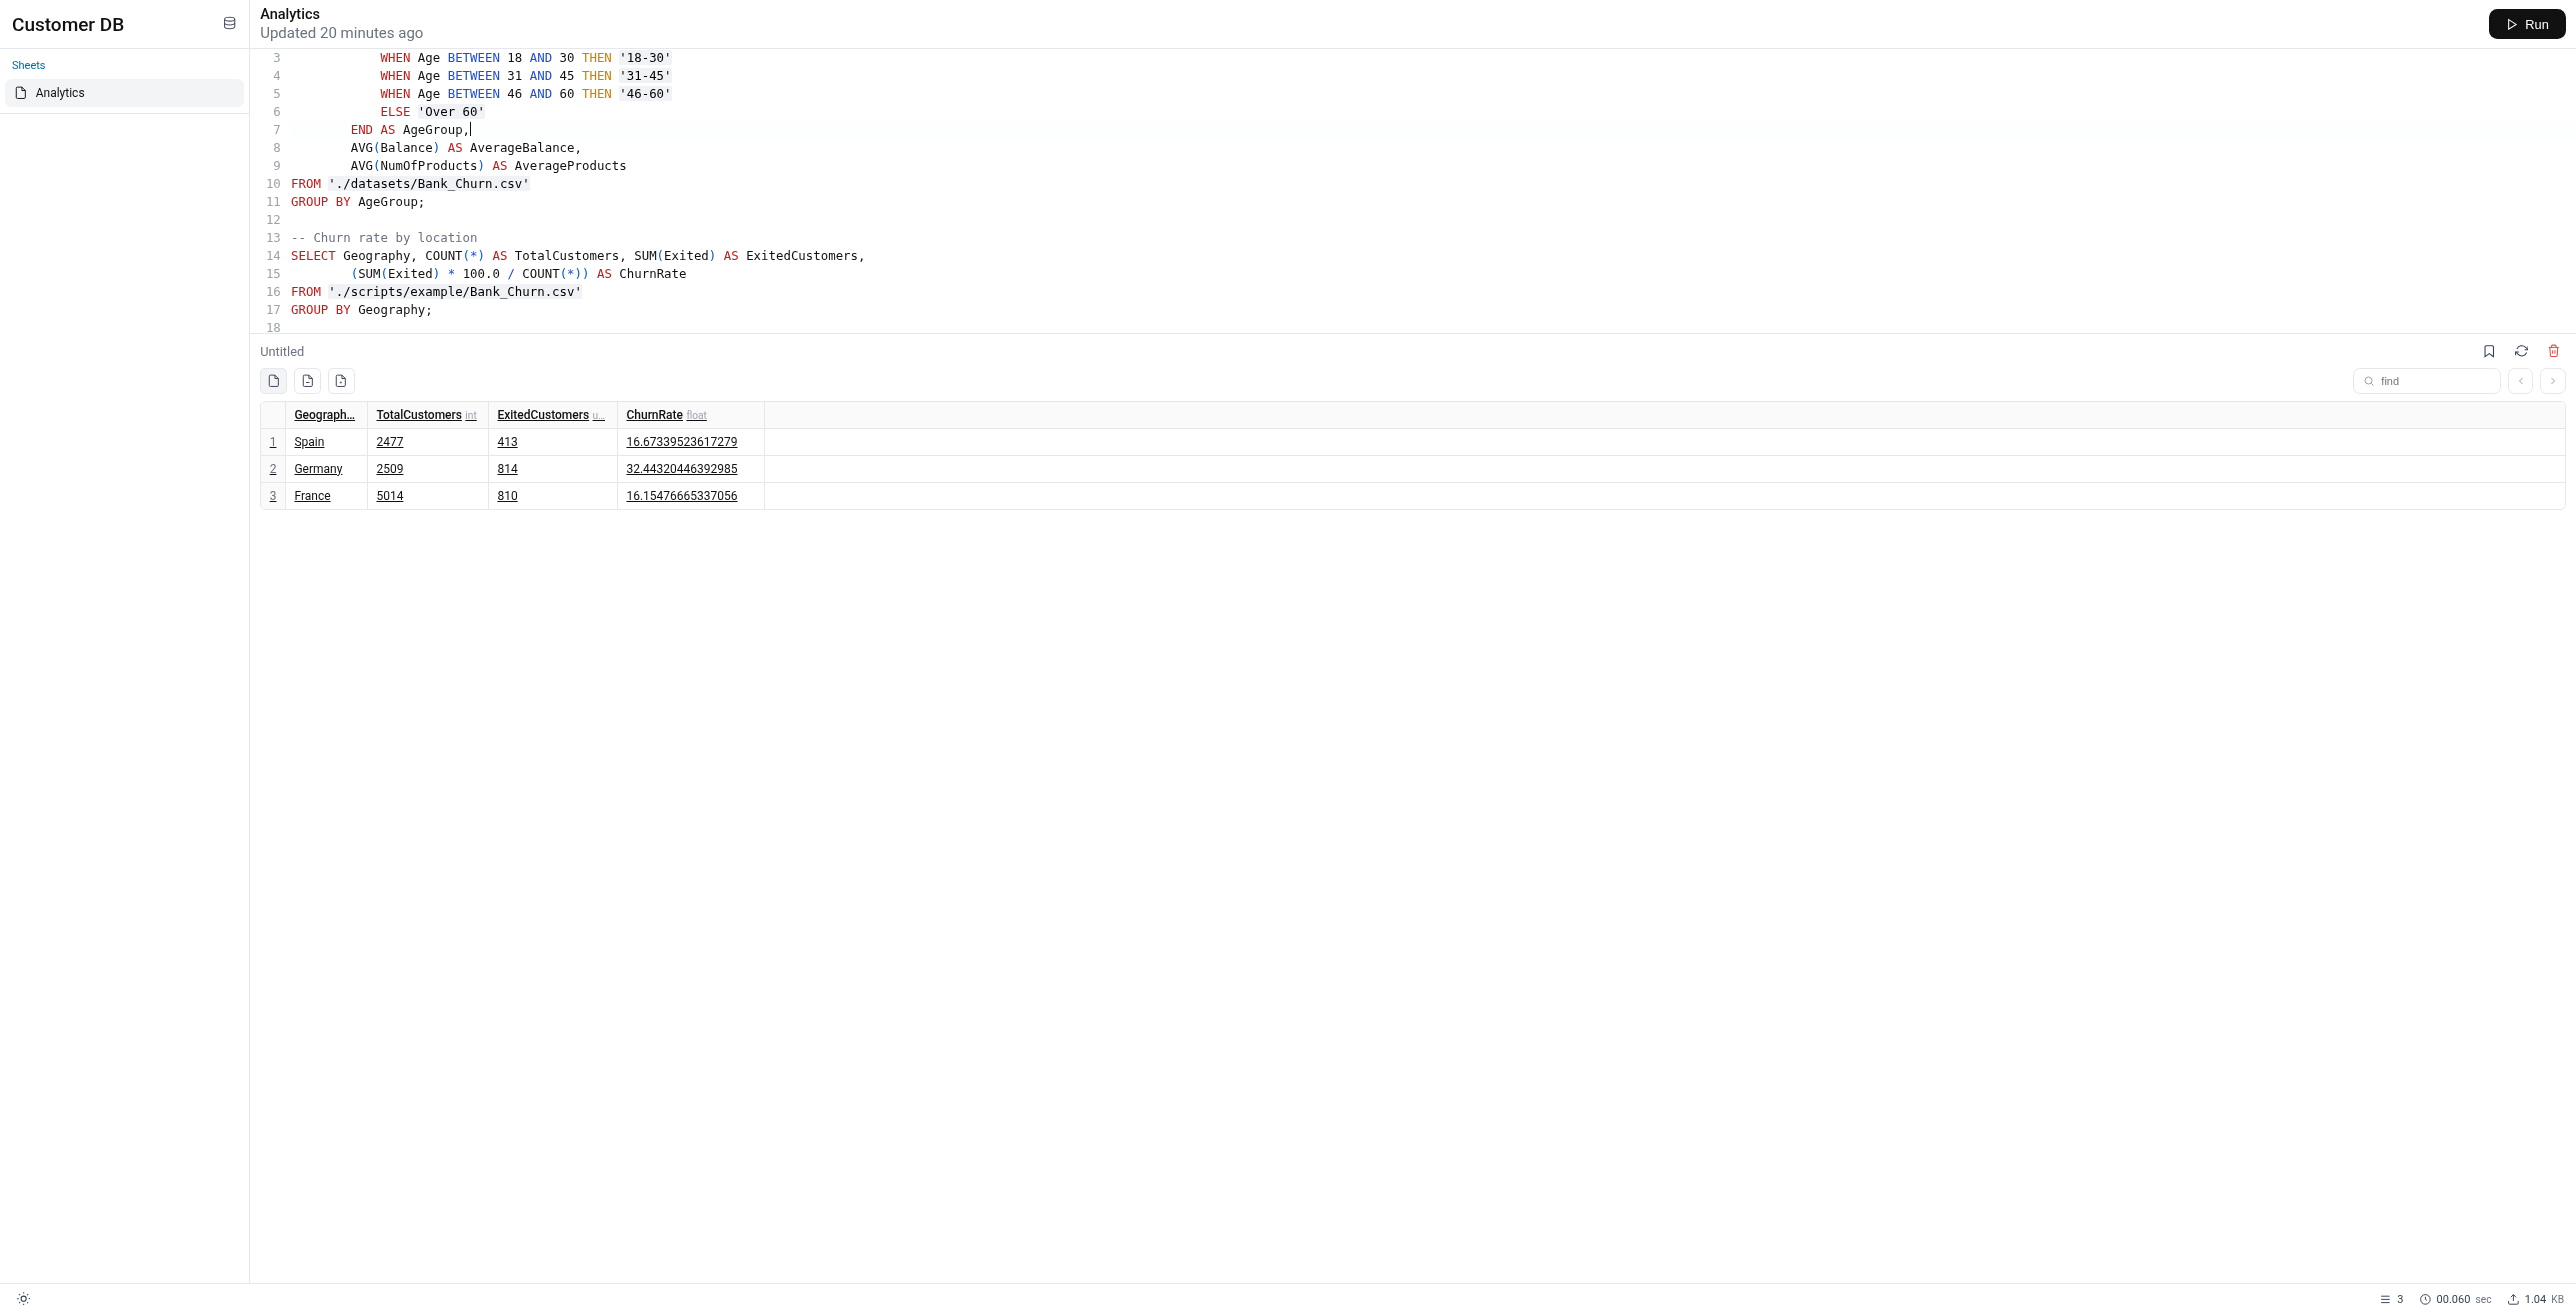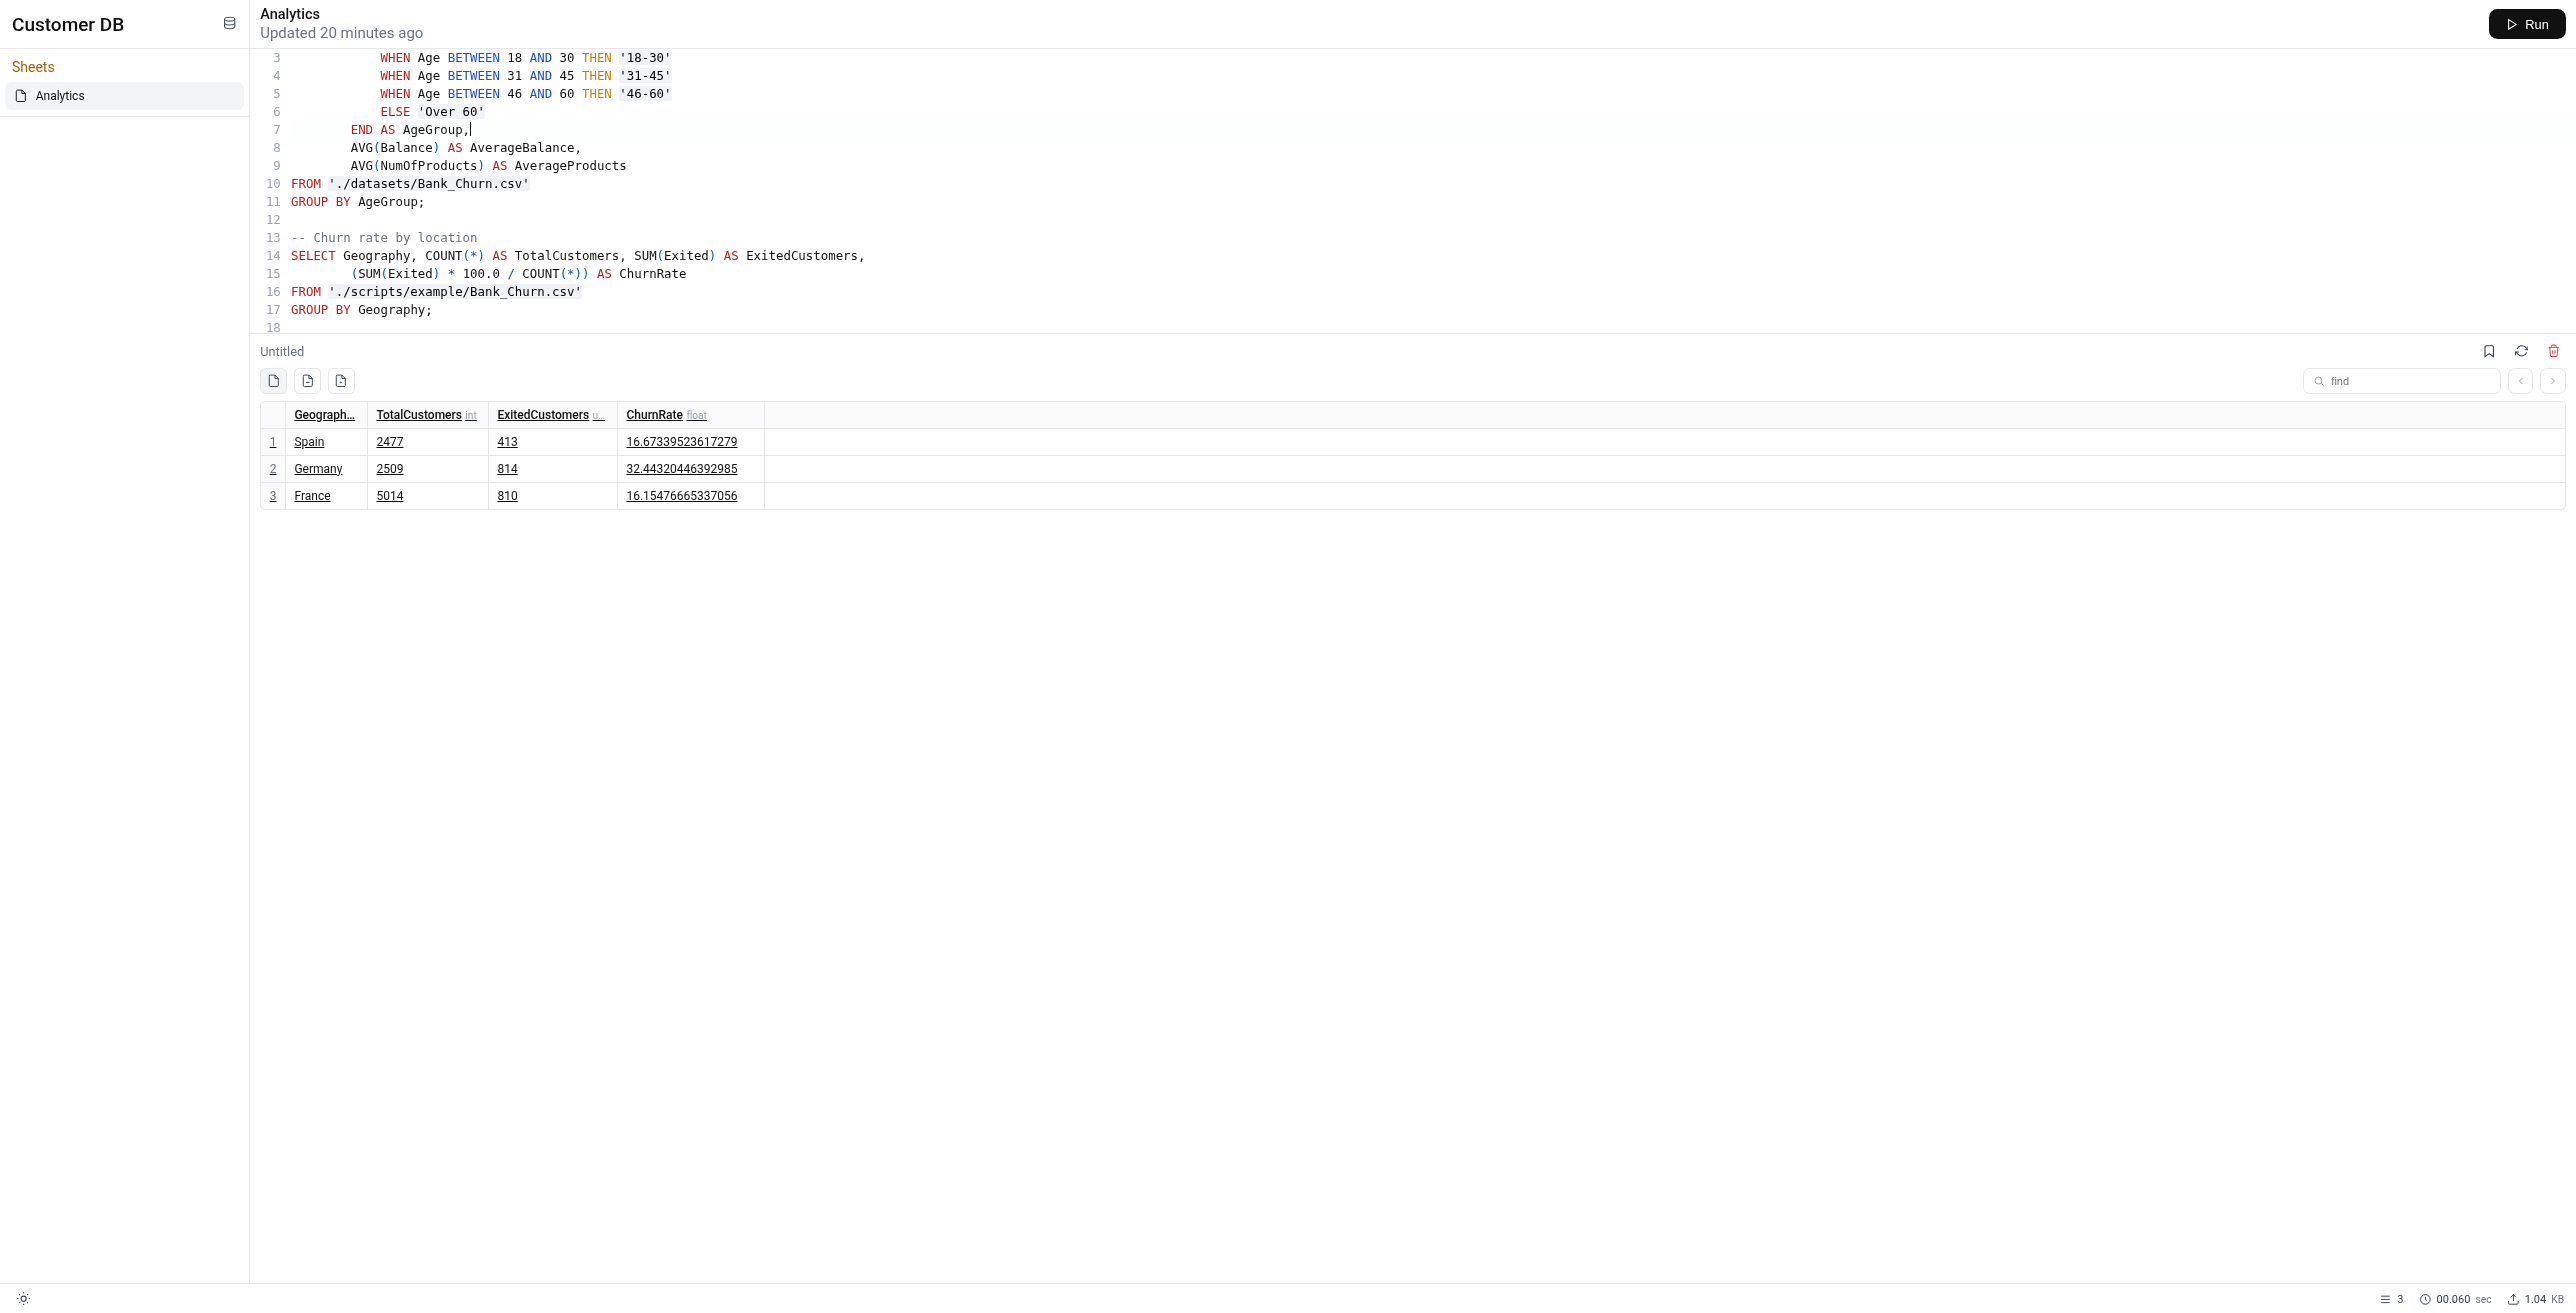--- a/index.html
+++ b/index.html
@@ -25,22 +25,22 @@
   align-items: center;
   justify-content: space-between;
   padding: 13.6px 12px;
   height: 49px;
   border-bottom: 0.9px solid #e5e7eb;
 }
 .workspace-name { font-weight: 500; font-size: 19px; }
 .db-icon { width: 15.3px; height: 15.3px; color: #4b5563; }
 .sidebar-section-label {
   padding: 10.2px 12px 6.8px;
-  font-size: 14px;
-  color: #a16207;
+  font-size: 11px;
+  color: #0369a1;
 }
 .sidebar-item {
   display: flex;
   align-items: center;
   gap: 8.5px;
   margin: 0 5.1px;
   padding: 6.8px 8.5px;
   border-radius: 6.8px;
   color: #111;
   cursor: pointer;
@@ -111,21 +111,21 @@
   display: flex; align-items: center; justify-content: space-between;
   padding: 3.4px 10.2px 6.8px;
 }
 .toolbar-left { display: flex; gap: 6.8px; }
 .toolbar-left .icon-btn { border: 0.9px solid #e5e7eb; width: 27px; height: 25.6px; }
 .toolbar-left .icon-btn.active { background: #f3f4f6; }
 .toolbar-right { display: flex; gap: 6.8px; align-items: center; }
 .search-box {
   display: flex; align-items: center; gap: 6.8px;
   border: 0.9px solid #e5e7eb; border-radius: 6.8px;
-  padding: 3.4px 8.5px; width: 198px; height: 25.6px; color: #9ca3af;
+  padding: 3.4px 8.5px; width: 148px; height: 25.6px; color: #9ca3af;
 }
 .search-box input {
   border: none; outline: none; font-size: 11px; width: 100%; background: transparent;
 }
 .nav-btn {
   width: 25.6px; height: 25.6px; border: 0.9px solid #e5e7eb; border-radius: 6.8px;
   display: flex; align-items: center; justify-content: center; color: #9ca3af; cursor: pointer;
 }
 .table-wrap { padding: 0 10.2px; }
 table.results {

